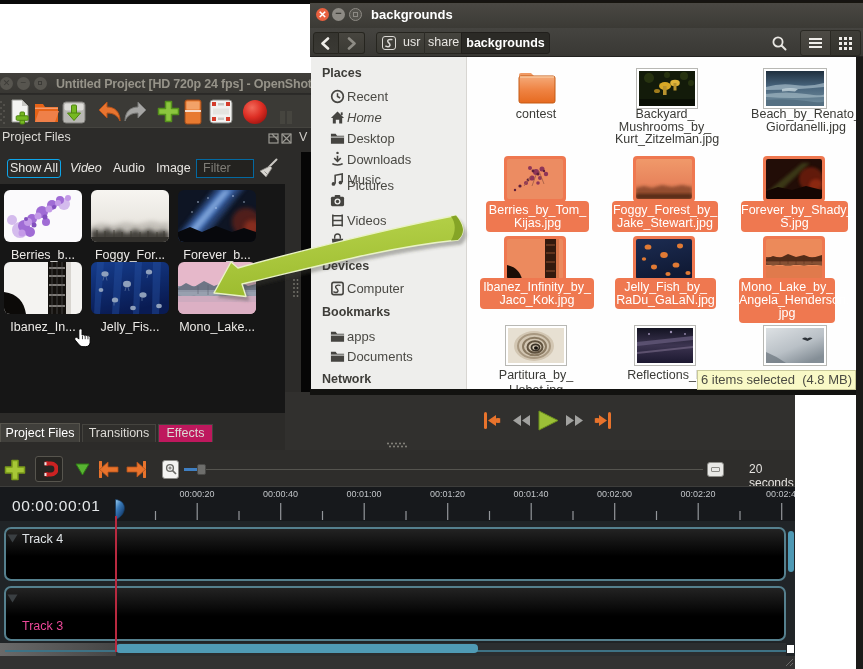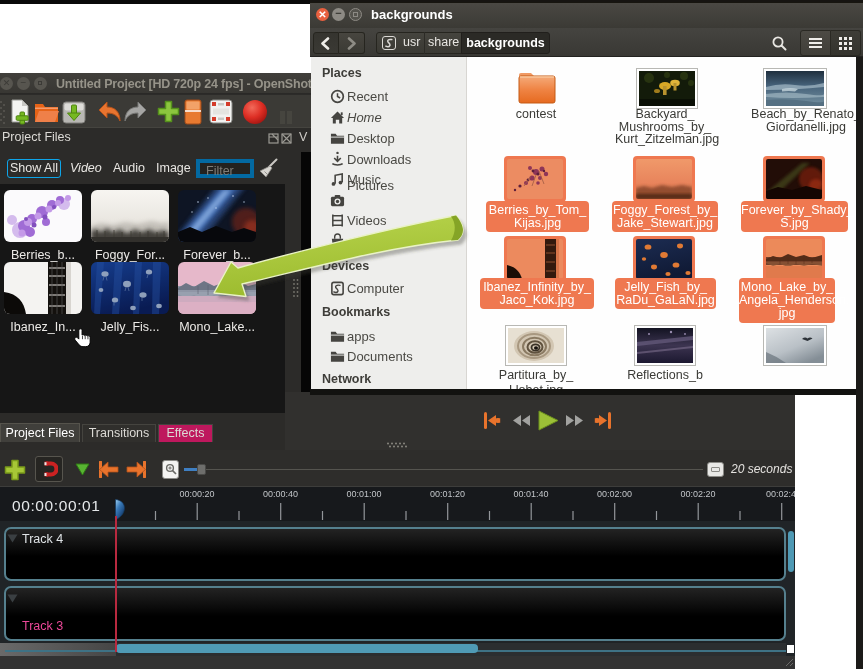--- a/index.html
+++ b/index.html
@@ -111,21 +111,21 @@
           <path d="M1 4 h9 M4 1 l6 6"></path>
     <rect x="14" y="1" width="9" height="9"></rect>
           <path d="M14 1 l9 9 M23 1 l-9 9"></path>
     </g>
   </svg>
 
   <div class="abs" style="left:7px;top:86px;width:54px;height:19px;border:1px solid #0ea5e9;border-radius:3px;color:#e8e6e2;font-size:12.5px;text-align:center;line-height:17px;">Show All</div>
   <div class="abs" style="left:70px;top:88px;font-size:12.5px;color:#e8e6e2;font-style:italic;">Video</div>
   <div class="abs" style="left:113px;top:88px;font-size:12.5px;color:#e8e6e2;">Audio</div>
   <div class="abs" style="left:156px;top:88px;font-size:12.5px;color:#e8e6e2;">Image</div>
-  <div class="abs" style="left:196px;top:86px;width:58px;height:19px;background:#23221f;border:4px solid #0369a1;color:#7f7d77;font-size:12.5px;line-height:17px;padding-left:6px;">Filter</div>
+  <div class="abs" style="left:196px;top:86px;width:58px;height:19px;background:#23221f;border:1px solid #0369a1;color:#7f7d77;font-size:12.5px;line-height:17px;padding-left:6px;">Filter</div>
   <svg class="abs" style="left:258px;top:85px;" width="20" height="21" viewBox="0 0 20 21">
     <path d="M18.5 1.5 L11 9" stroke="#c9c7c2" stroke-width="2" stroke-linecap="round"></path>
     <path d="M12 8 L14 10 L8 19 L2 13 Z" fill="#d8d6d1" stroke="#8a8883" stroke-width="0.8"></path>
     <path d="M4.5 15.5 L7 18 M6.5 13.5 L9.5 16.5" stroke="#8a8883" stroke-width="0.9"></path>
   </svg>
 
   <div class="abs" style="left:0;top:111px;width:285px;height:229px;background:#161616;"></div>
 
   <svg class="abs" style="left:4px;top:117px;border-radius:6px;" width="78" height="52" viewBox="0 0 78 52">
     <rect width="78" height="52" fill="#fbfafc"></rect>
@@ -348,21 +348,21 @@
   <svg class="abs" style="left:165px;top:390px;" width="12" height="12" viewBox="0 0 12 12">
         <circle cx="5" cy="5" r="3.4" stroke="#6a6a66" stroke-width="1.4" fill="none"></circle>
         <path d="M7.6 7.6 L11 11" stroke="#6a6a66" stroke-width="1.6"></path>
         <path d="M5 3.4 V6.6 M3.4 5 H6.6" stroke="#6a6a66" stroke-width="1"></path>
       </svg>
   <div class="abs" style="left:184px;top:395px;width:13px;height:3px;background:#3f7fc2;"></div>
   <div class="abs" style="left:197px;top:391px;width:9px;height:11px;background:#6e6e6c;border:1px solid #4a4a48;border-radius:2px;"></div>
   <div class="abs" style="left:206px;top:396px;width:497px;height:1px;background:#55544f;"></div>
   <div class="abs" style="left:707px;top:389px;width:17px;height:15px;background:#e8e8e6;border:1px solid #8a8a86;border-radius:3px;"></div>
   <div class="abs" style="left:711px;top:394px;width:9px;height:5px;border:1px solid #8a8a86;border-radius:1px;"></div>
-  <div class="abs" style="left:731px;top:389px;font-size:12px;color:#e4e2df;font-style:italic;">20 seconds</div>
+  <div class="abs" style="left:749px;top:389px;font-size:12px;color:#e4e2df;">20 seconds</div>
 
   <div class="abs" style="left:0;top:413px;width:795px;height:35px;background:#17191c;border-top:1px solid #3d3d3b;"></div>
   <div class="abs" style="left:12px;top:424px;font-size:15.5px;color:#e4e7e9;letter-spacing:0.6px;">00:00:00:01</div>
   <svg class="abs" style="left:0;top:413px;" width="795" height="35" viewBox="0 0 795 35">
     <g font-family="Liberation Sans, sans-serif" font-size="9" fill="#c2c5c8" text-anchor="middle">
       <text x="197" y="11">00:00:20</text>
           <text x="280.5" y="11">00:00:40</text>
           <text x="364" y="11">00:01:00</text>
           <text x="447.5" y="11">00:01:20</text>
           <text x="531" y="11">00:01:40</text>
@@ -735,20 +735,21 @@
     <rect width="58" height="35" fill="url(#bird)"></rect>
     <path d="M36 11 q3 -2.5 5.5 -0.5 q2.5 -2 5 0 l-5 2.5 z" fill="#2c3238"></path>
     <path d="M0 35 L0 24 Q10 28 20 35 Z" fill="#6a747c" opacity="0.7"></path>
   </svg>
 
   <div class="abs" style="left:0;top:387px;width:547px;height:6px;background:#121210;"></div>
 </div>
 
 <div class="abs" style="left:856px;top:57px;width:7px;height:612px;background:#1b1a18;"></div>
 
+<div class="abs" style="left:697px;top:370px;width:159px;height:20px;background:#f9f9c6;border:1px solid #c9c99a;font-size:13px;color:#4c4c44;line-height:18px;text-align:center;">6 items selected&nbsp; (4.8 MB)</div>
 
 <svg class="abs" style="left:200px;top:202px;" width="280" height="115" viewBox="0 0 280 115">
   <defs>
     <linearGradient id="agr" x1="0" y1="0" x2="0.25" y2="1">
       <stop offset="0" stop-color="#b9d54e"></stop>
           <stop offset="1" stop-color="#9cbb2e"></stop>
     </linearGradient>
     <filter id="ablur" x="-20%" y="-20%" width="150%" height="150%">
           <feGaussianBlur stdDeviation="1.6"></feGaussianBlur>
         </filter>

